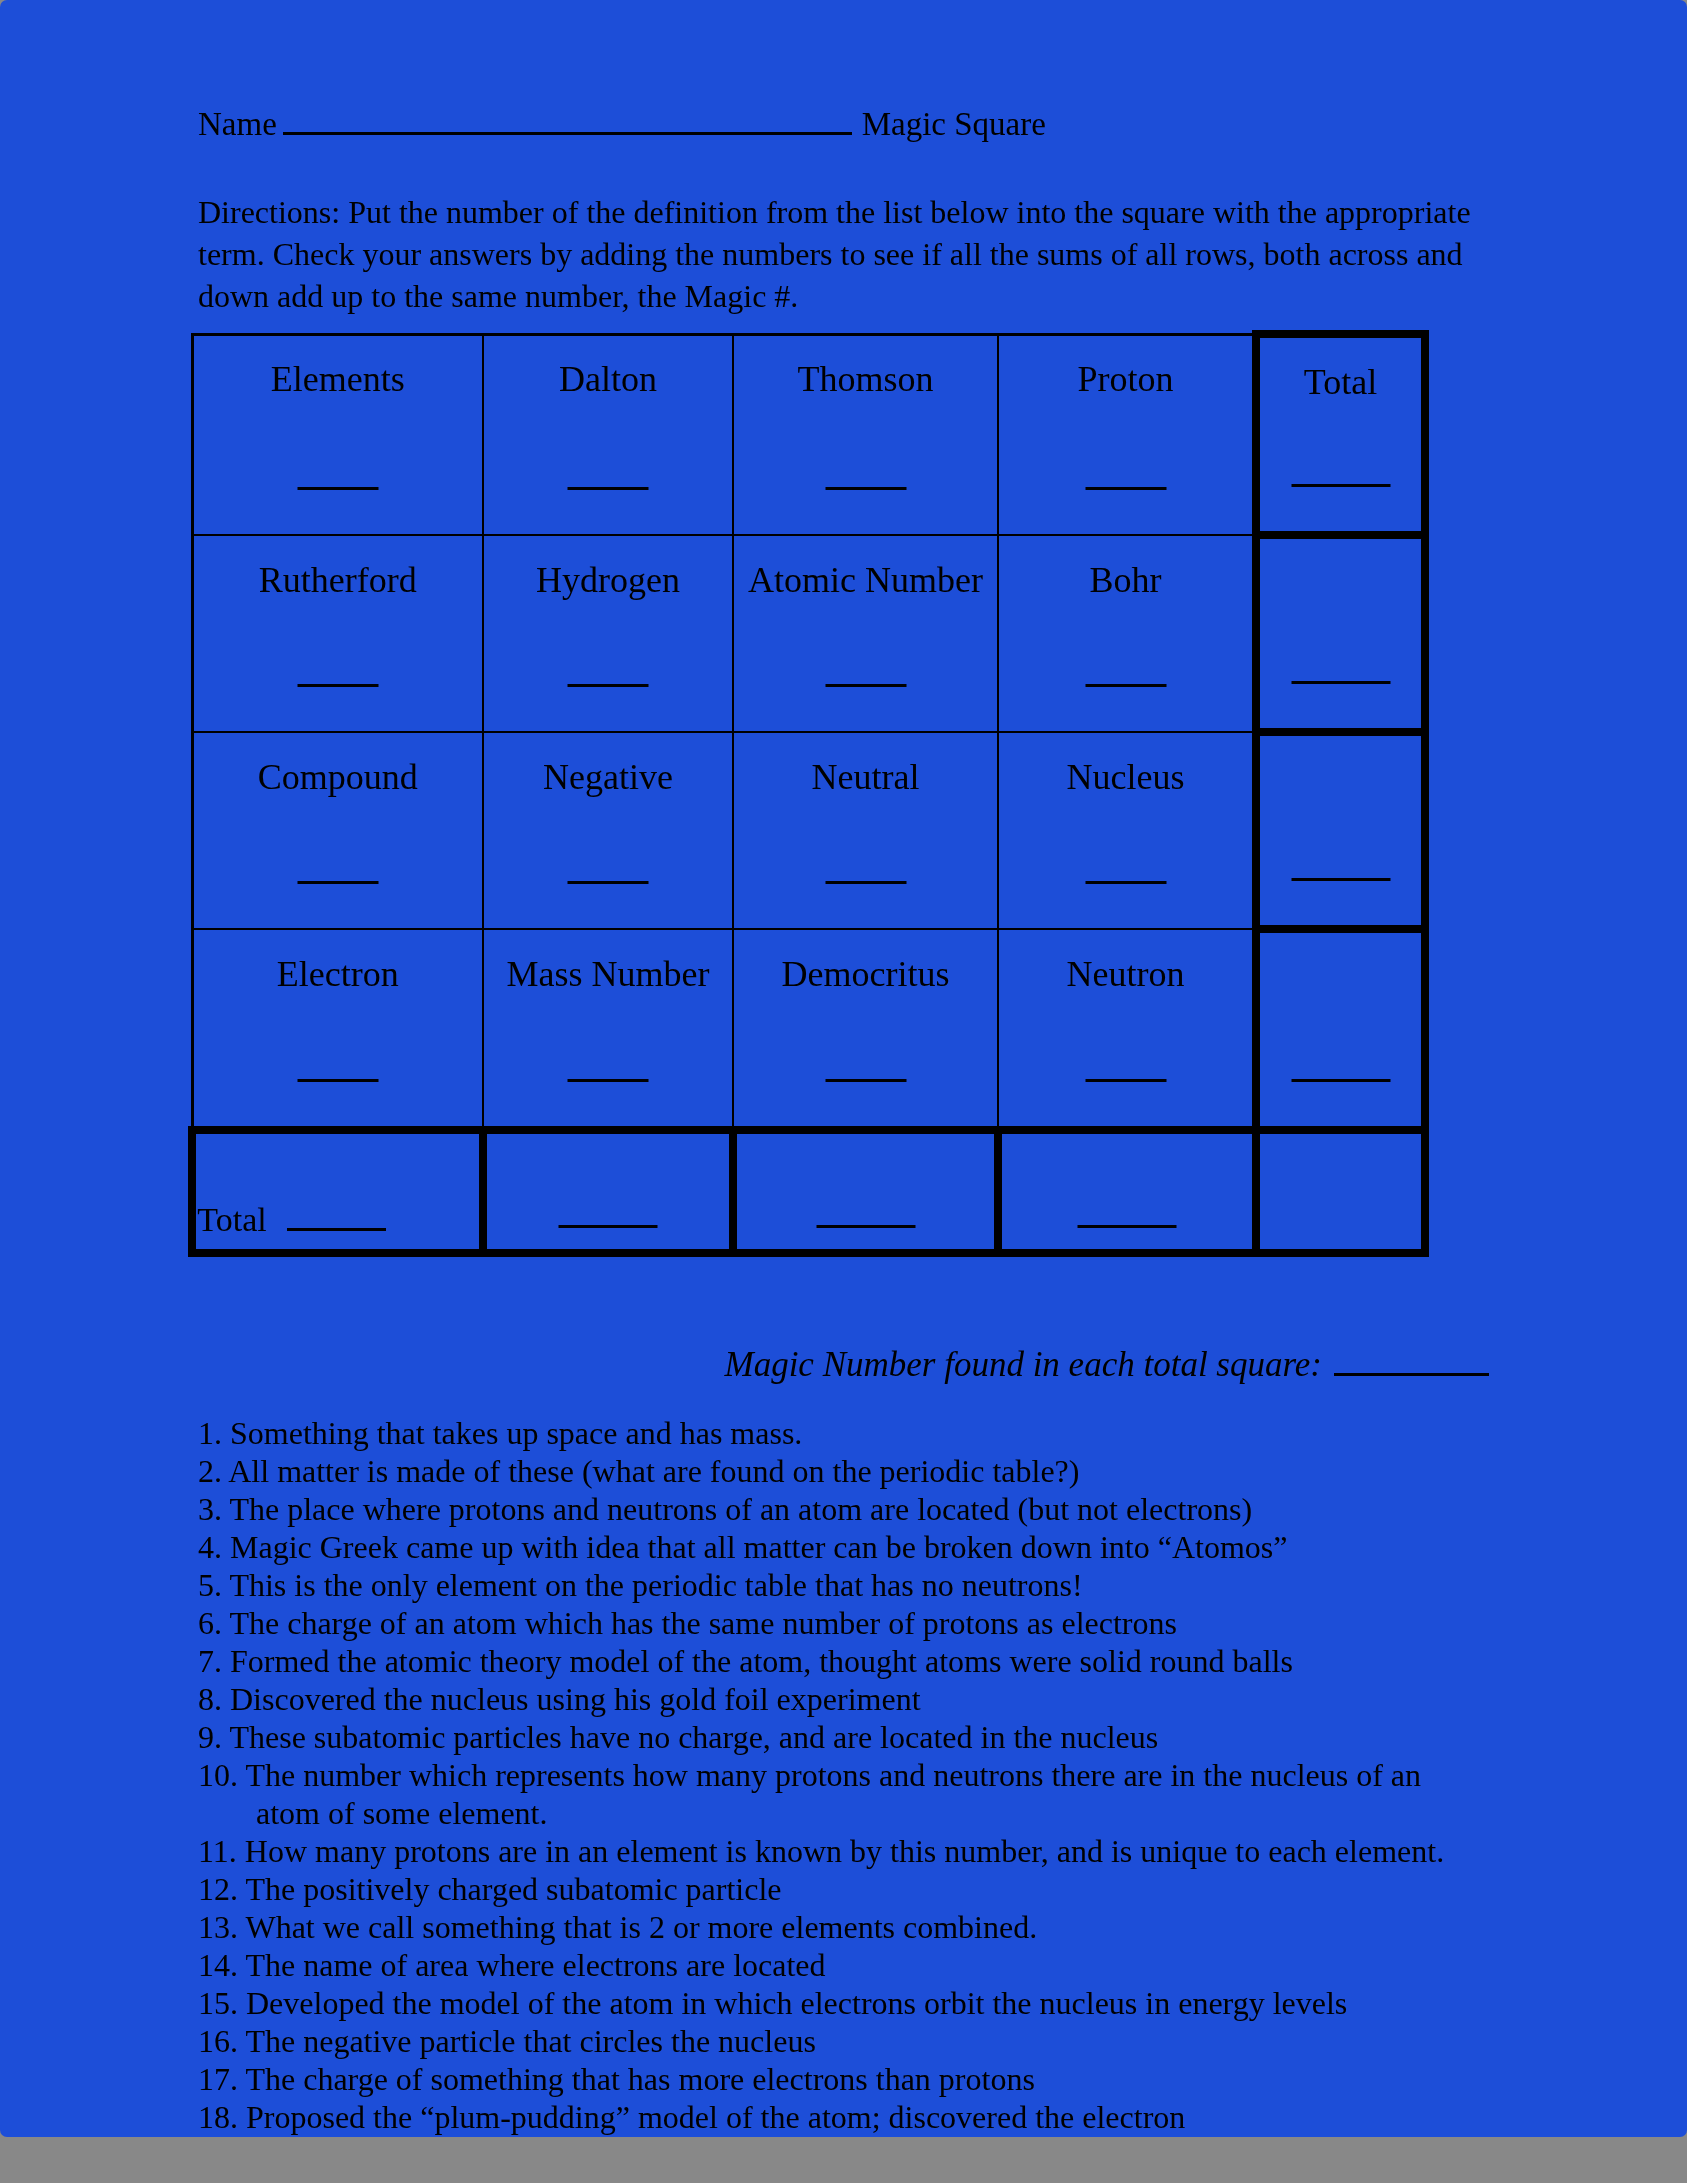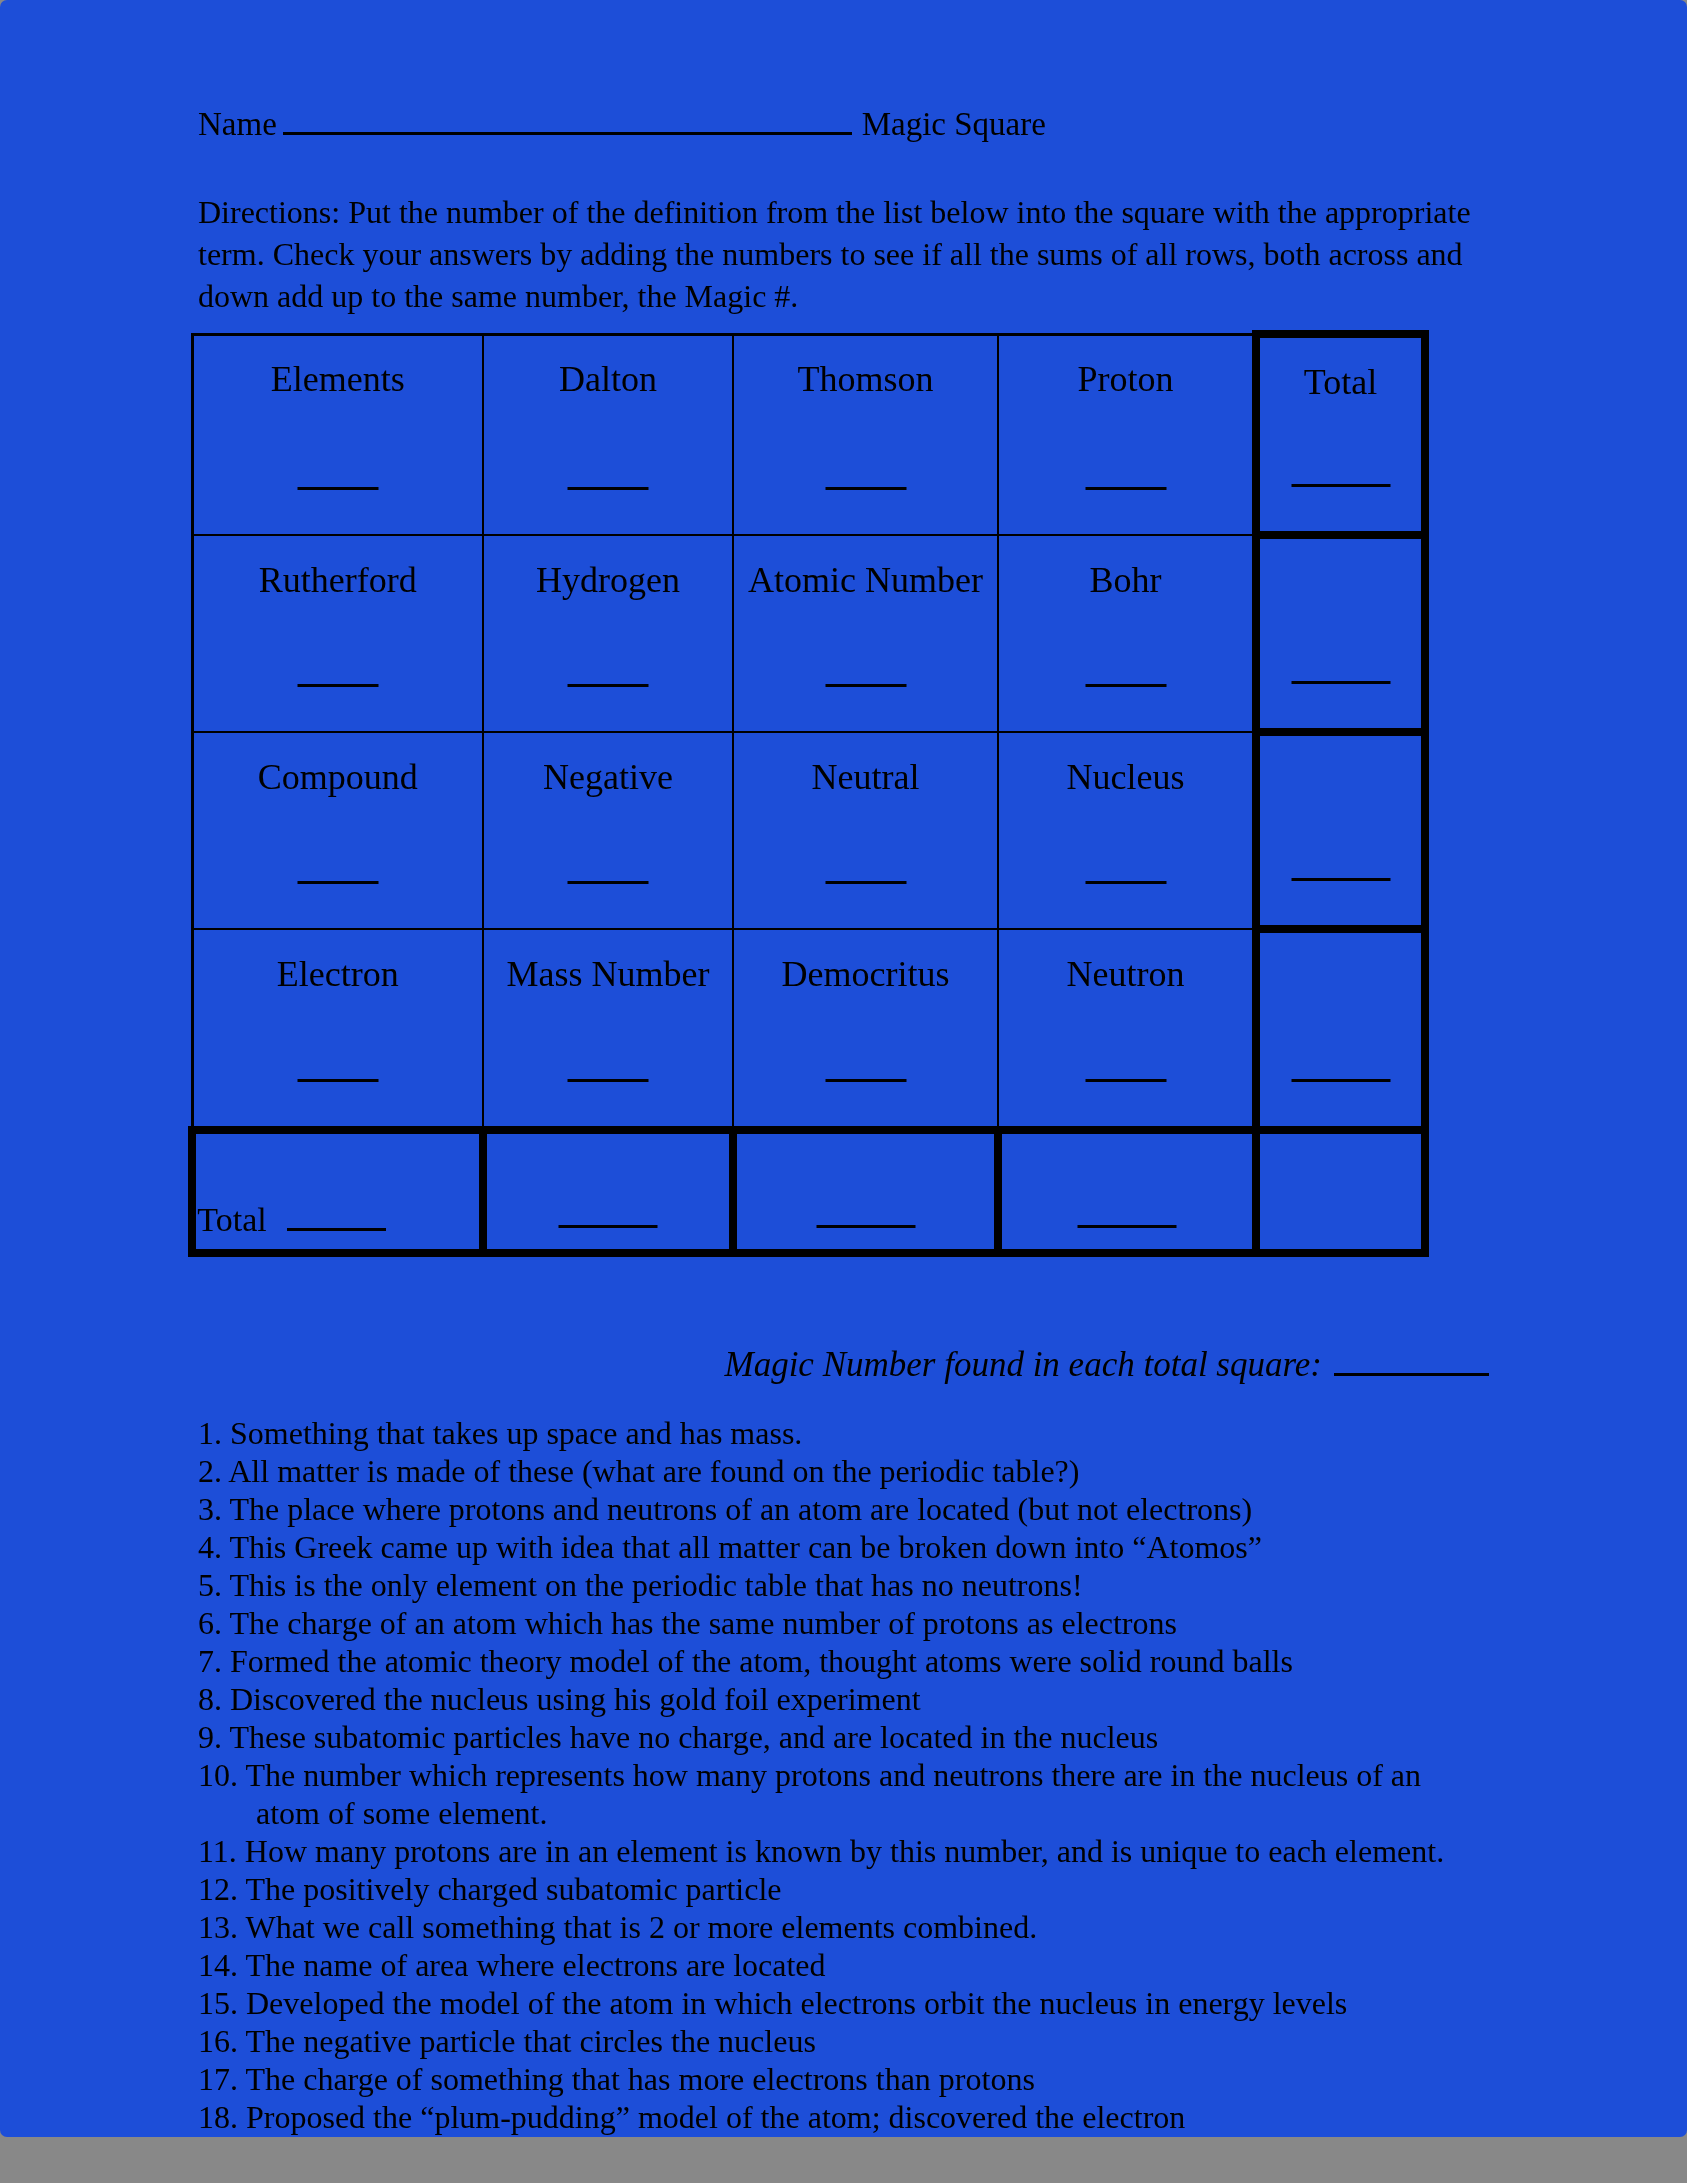--- a/index.html
+++ b/index.html
@@ -221,21 +221,21 @@
       </table>
 
     <div class="magic-caption">
       <span>Magic Number found in each total square:</span><span class="blank magic-blank"></span>
     </div>
 
     <div class="defs">
       <div class="def"><span>1.</span> <span>Something that takes up space and has mass.</span></div>
       <div class="def"><span>2.</span> <span>All matter is made of these (what are found on the periodic table?)</span></div>
       <div class="def"><span>3.</span> <span>The place where protons and neutrons of an atom are located (but not electrons)</span></div>
-      <div class="def"><span>4.</span> <span>This Greek came up with idea that all matter can be broken down into “Atomos”</span></div>
+      <div class="def"><span>4.</span> <span>Magic Greek came up with idea that all matter can be broken down into “Atomos”</span></div>
       <div class="def"><span>5.</span> <span>This is the only element on the periodic table that has no neutrons!</span></div>
       <div class="def"><span>6.</span> <span>The charge of an atom which has the same number of protons as electrons</span></div>
       <div class="def"><span>7.</span> <span>Formed the atomic theory model of the atom, thought atoms were solid round balls</span></div>
       <div class="def"><span>8.</span> <span>Discovered the nucleus using his gold foil experiment</span></div>
       <div class="def"><span>9.</span> <span>These subatomic particles have no charge, and are located in the nucleus</span></div>
       <div class="def"><span>10.</span> <span>The number which represents how many protons and neutrons there are in the nucleus of an atom of some element.</span></div>
       <div class="def"><span>11.</span> <span>How many protons are in an element is known by this number, and is unique to each element.</span></div>
       <div class="def"><span>12.</span> <span>The positively charged subatomic particle</span></div>
       <div class="def"><span>13.</span> <span>What we call something that is 2 or more elements combined.</span></div>
       <div class="def"><span>14.</span> <span>The name of area where electrons are located</span></div>

